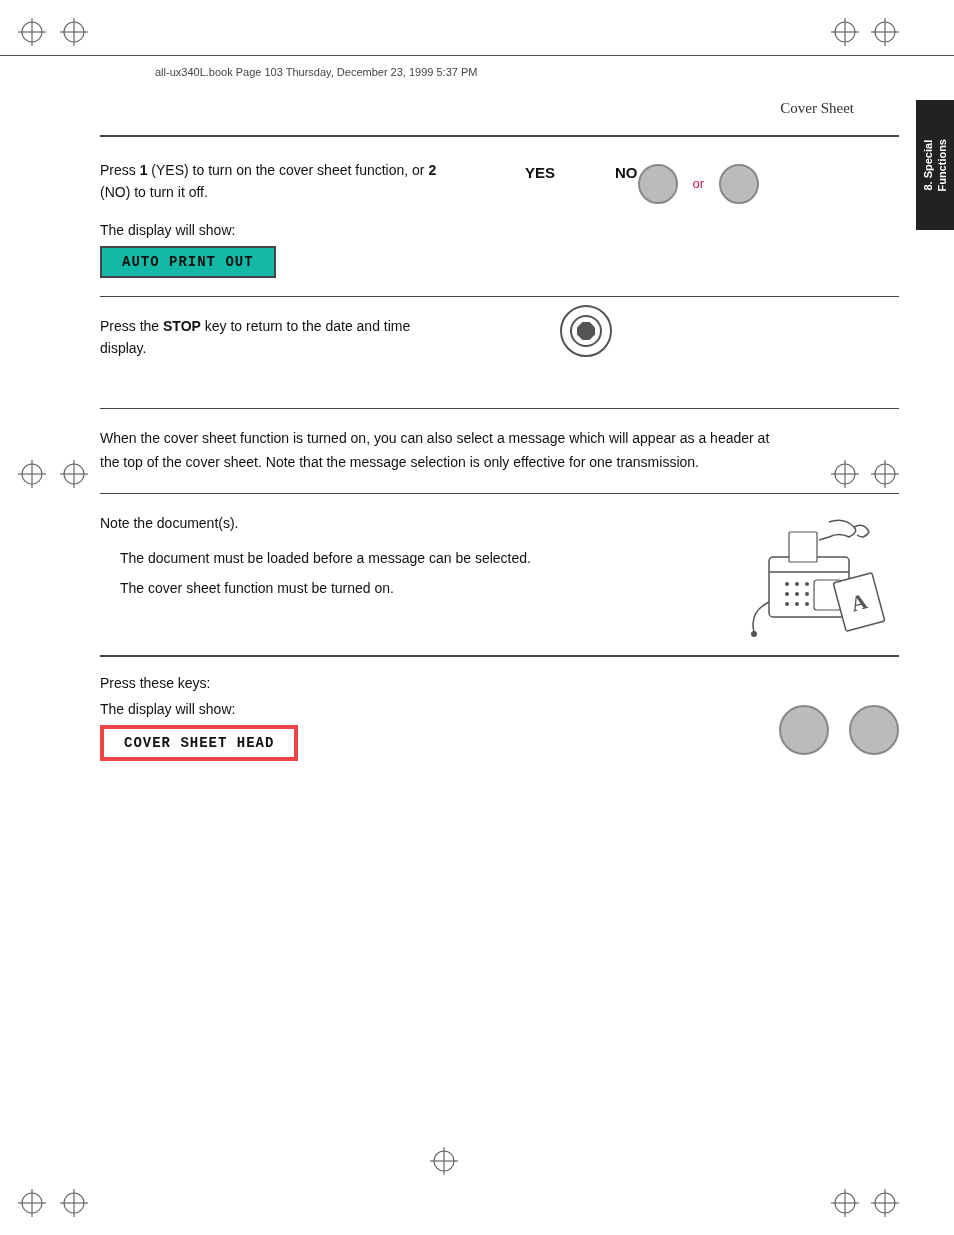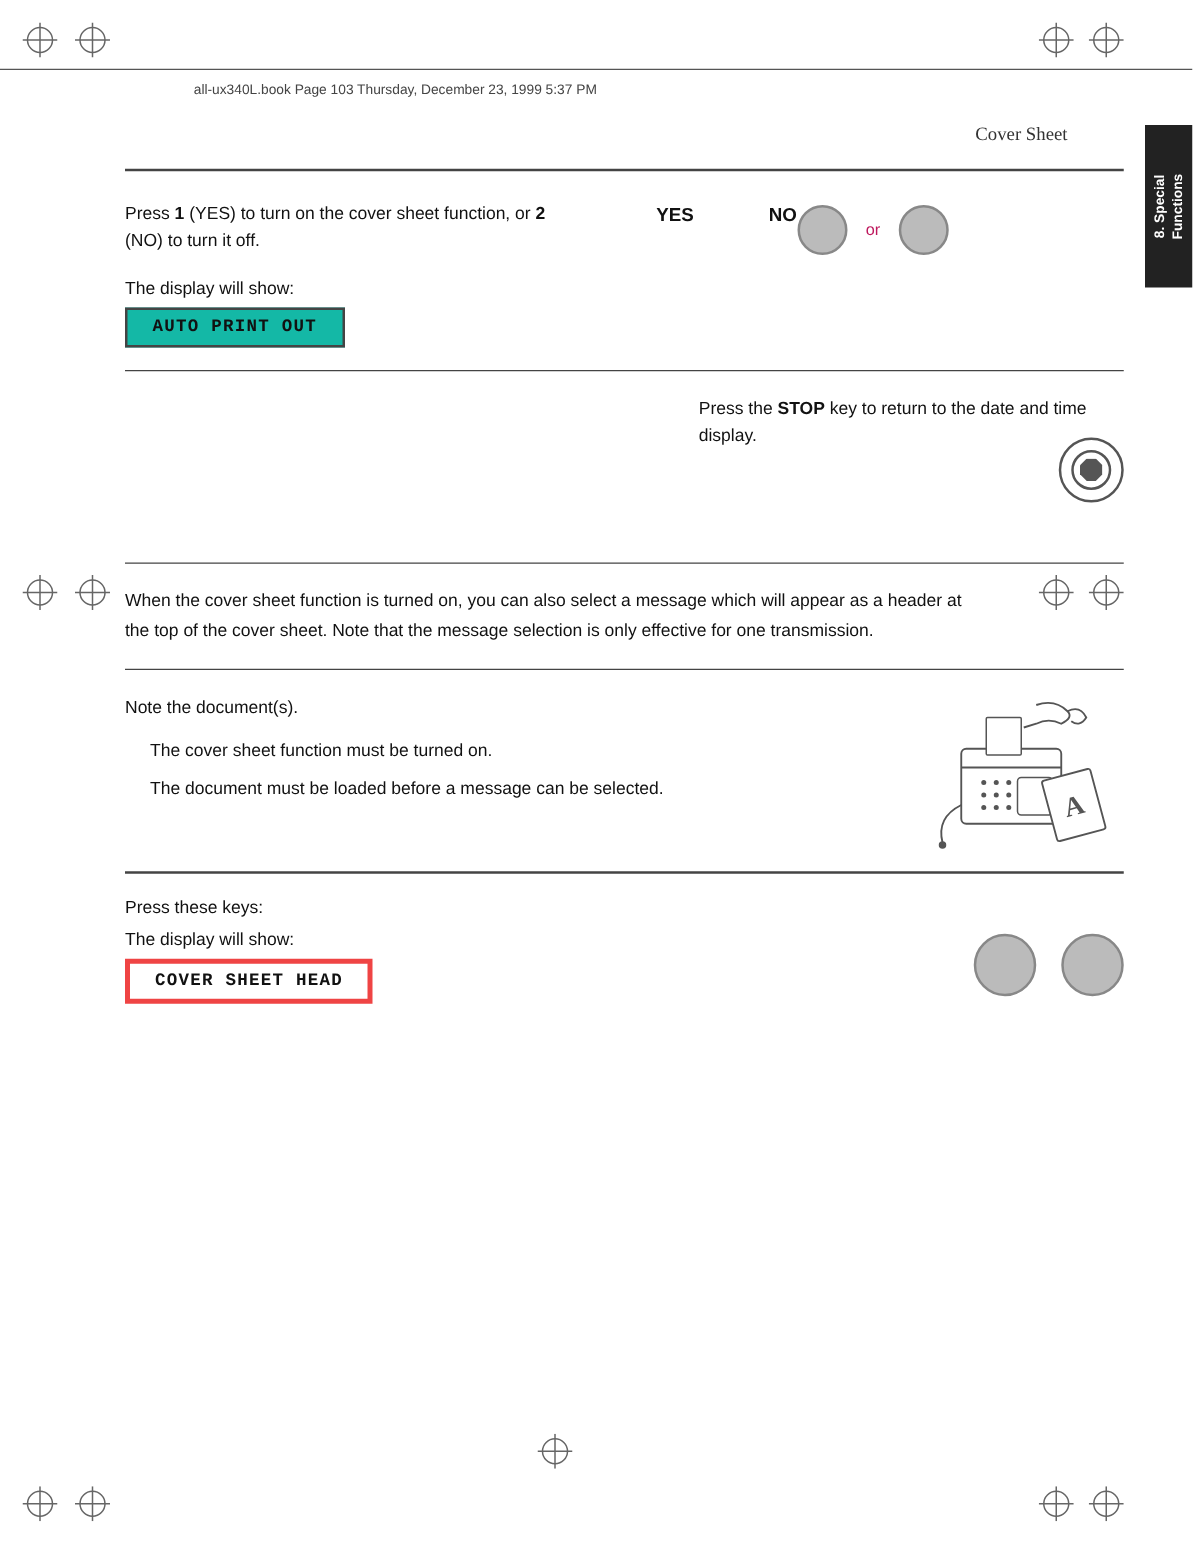--- a/index.html
+++ b/index.html
@@ -147,23 +147,22 @@
       font-family: 'Courier New', monospace;
       font-weight: bold;
       background: #14b8a6;
       letter-spacing: 1px;
     }
 
     
     .section2 {
       padding: 18px 0 18px 0;
       display: flex;
-      align-items: flex-end;
+      align-items: flex-start;
       gap: 0;
-      flex-direction: column;
     }
     .section2-text {
       flex: 1;
       font-size: 14px;
       line-height: 1.6;
       max-width: 340px;
     }
     .section2-text b { font-weight: bold; }
     .stop-button {
       margin-left: 120px;
@@ -419,22 +418,22 @@
 
   <div class="section-divider"></div>
 
   <div class="info-section">When the cover sheet function is turned on, you can also select a message which will appear as a header at the top of the cover sheet. Note that the message selection is only effective for one transmission.</div>
 
   <div class="section-divider"></div>
 
   <div class="doc-section">
     <div class="doc-text">
       <div class="main-line">Note the document(s).</div>
+      <div class="sub-text">The document must be loaded before a message can be selected.</div>
       <div class="sub-text">The cover sheet function must be turned on.</div>
-      <div class="sub-text">The document must be loaded before a message can be selected.</div>
     </div>
 
     <div class="fax-machine-img">
       <svg class="fax-svg" viewBox="0 0 160 140">
 
         <rect x="30" y="55" width="80" height="60" rx="4" ry="4" fill="none" stroke="#555" stroke-width="1.5"></rect>
 
         <line x1="30" y1="70" x2="110" y2="70" stroke="#555" stroke-width="1.5"></line>
 
         <circle cx="48" cy="82" r="2" fill="#555"></circle>

